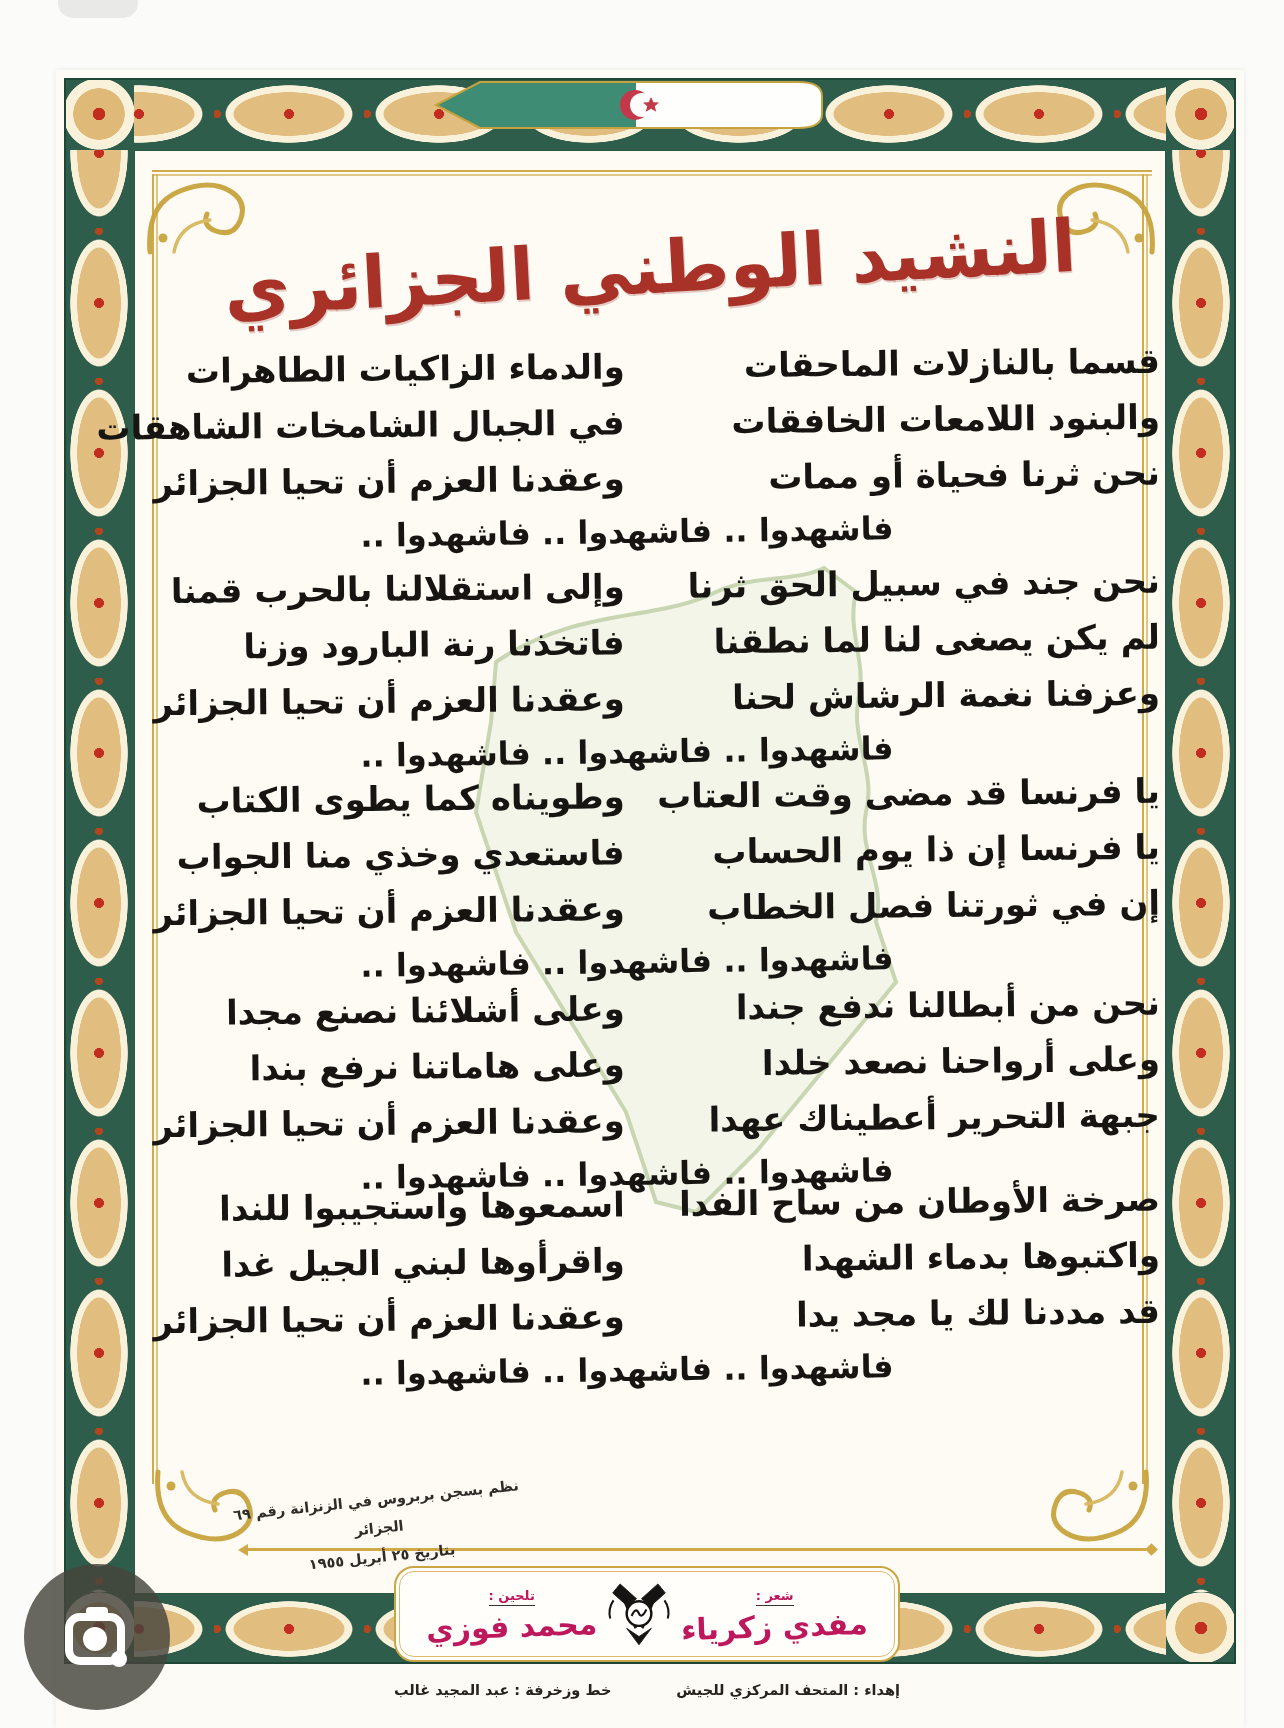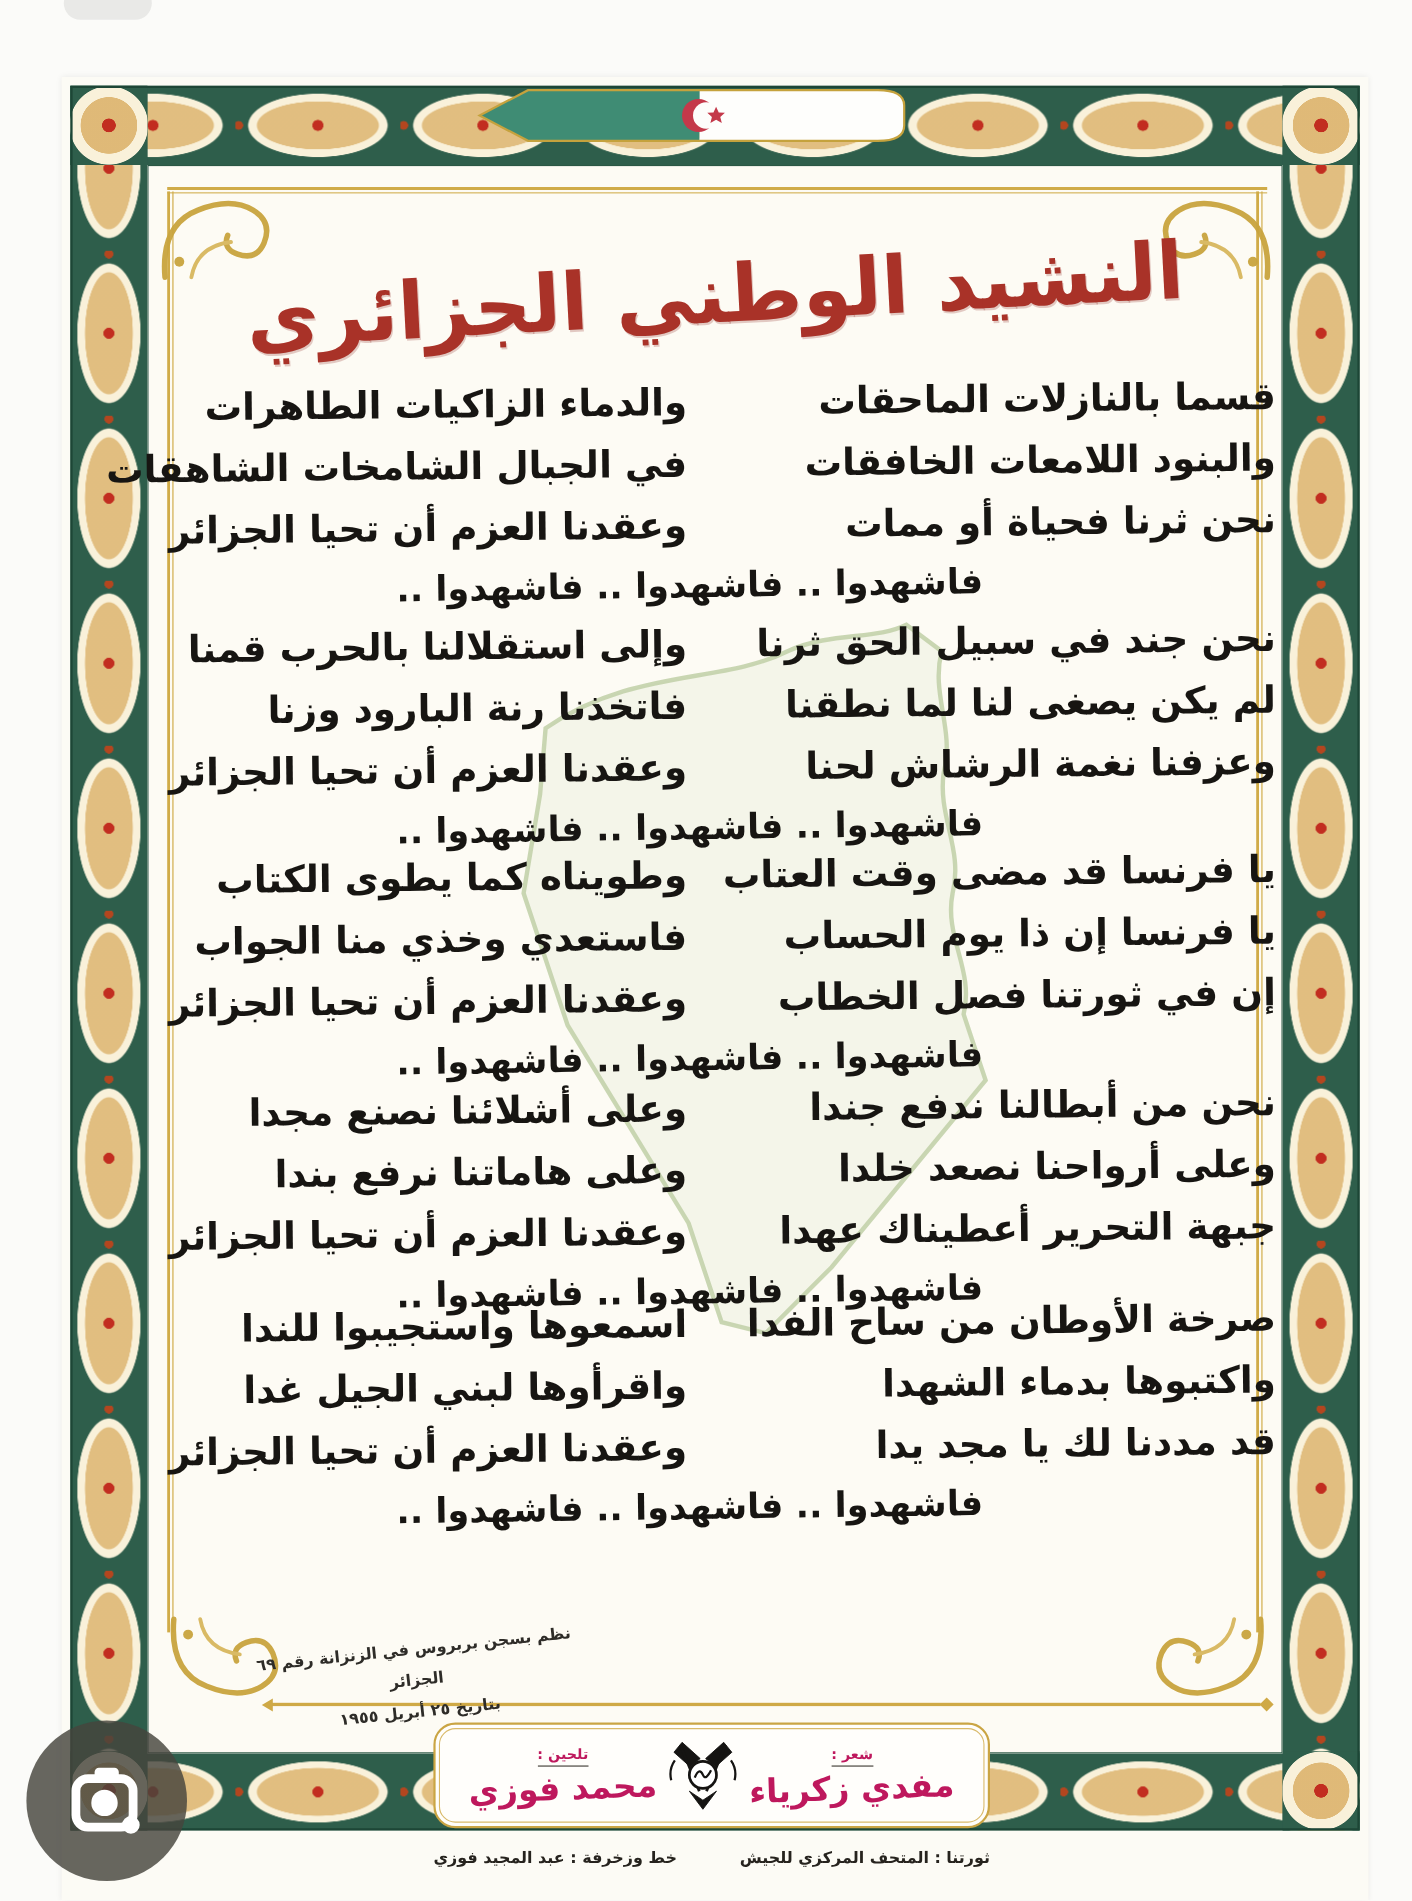--- a/index.html
+++ b/index.html
@@ -270,22 +270,22 @@
           <path d="M30,60 L45,70 L60,60 L45,80 Z"></path>
         </g>
       </svg>
       <div class="credit-group">
         <span class="credit-label">تلحين :</span>
         <div class="credit-name">محمد فوزي</div>
       </div>
     </div>
 
     <div class="credits-line">
-      <span>ثورتنا : المتحف المركزي للجيش</span>
-      <span>خط وزخرفة : عبد المجيد فوزي</span>
+      <span>إهداء : المتحف المركزي للجيش</span>
+      <span>خط وزخرفة : عبد المجيد غالب</span>
     </div>
 
   </div>
 
   <button class="lens" aria-label="camera">
     <svg viewBox="0 0 84 84">
       <rect x="14" y="22" width="52" height="44" rx="11" fill="none" stroke="#ffffff" stroke-width="8"></rect>
       <rect x="31" y="12" width="22" height="12" rx="4" fill="#ffffff"></rect>
       <circle cx="40" cy="44" r="12" fill="#ffffff"></circle>
       <circle cx="64" cy="64" r="8" fill="#ffffff"></circle>

